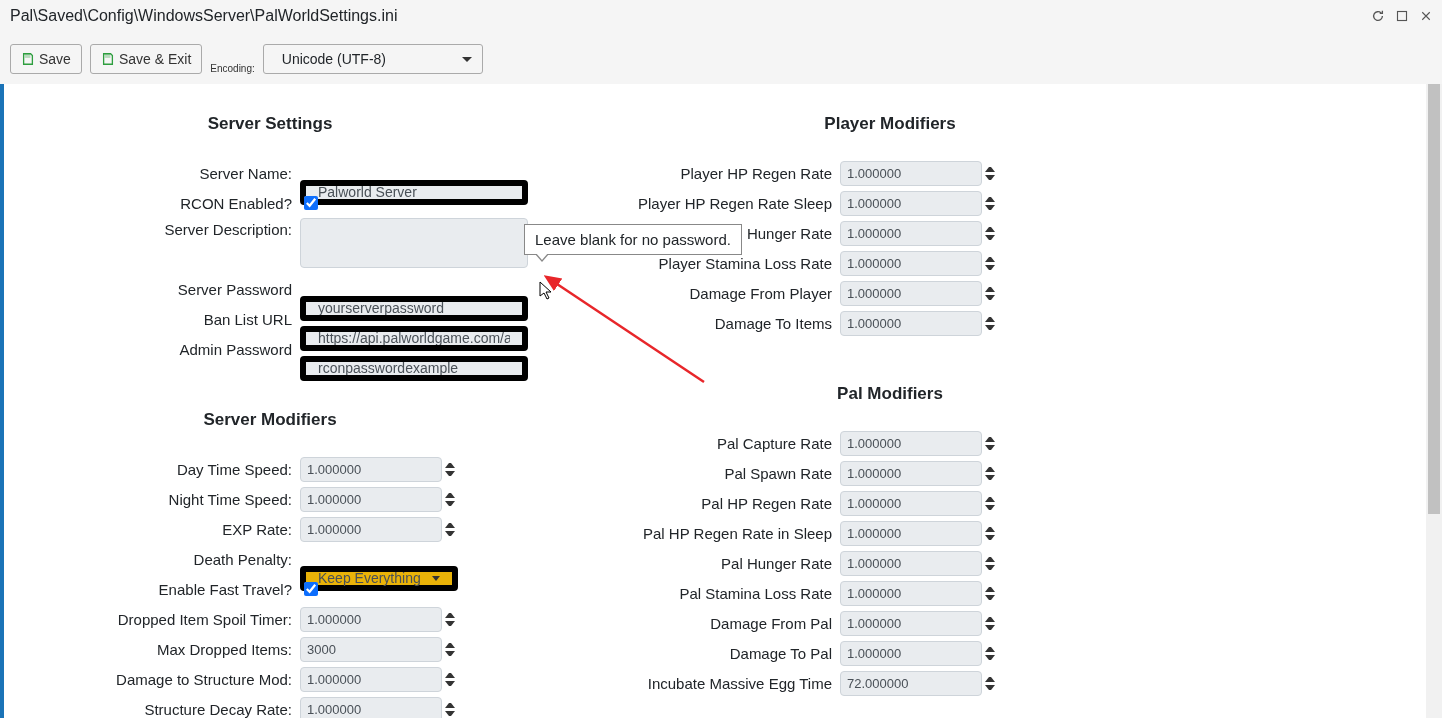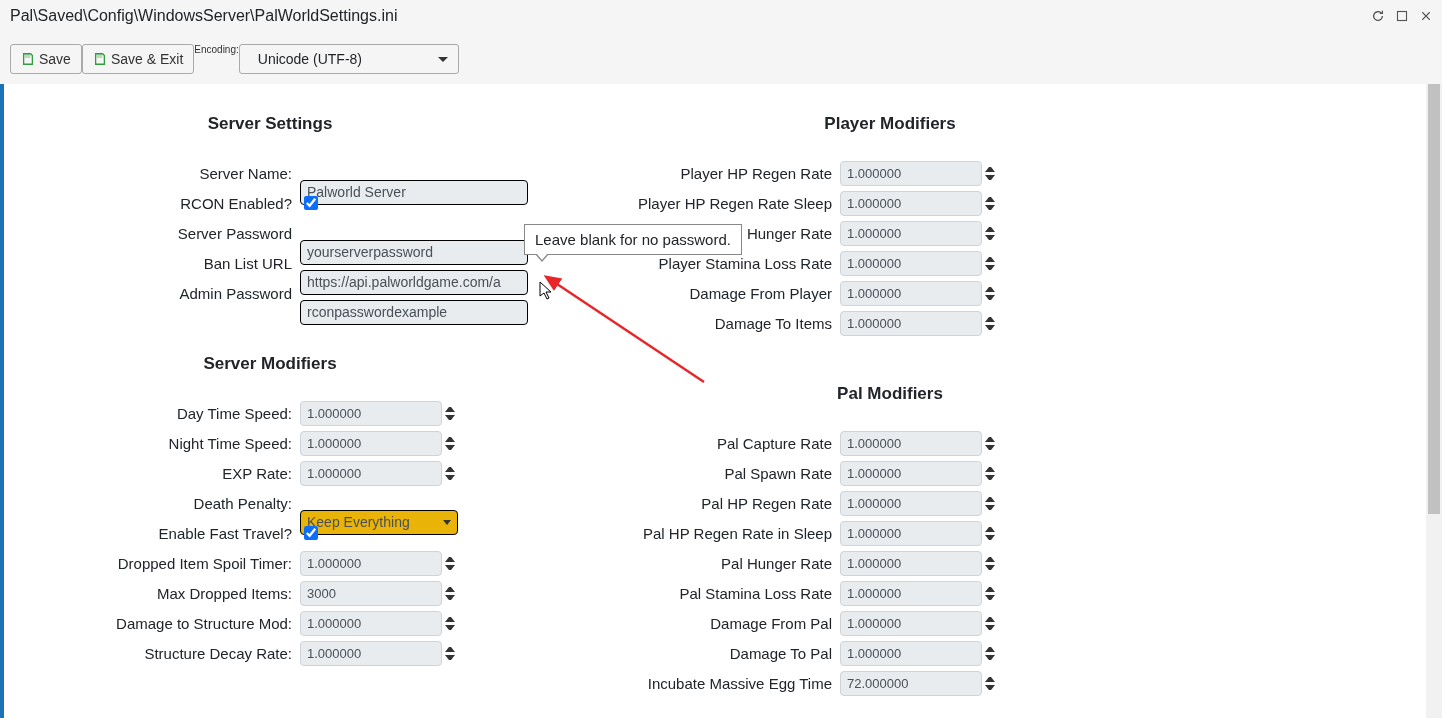--- a/index.html
+++ b/index.html
@@ -3,40 +3,40 @@
 <meta charset="utf-8">
 <style>
   * { box-sizing: border-box; }
   html, body { margin: 0; padding: 0; font-family: "Segoe UI", Arial, sans-serif; font-size: 14px; color: #212529; background: #fff; }
   .app { width: 1442px; height: 718px; position: relative; background: #f5f5f5; }
   .window-bar { height: 32px; display: flex; align-items: center; padding: 8px 8px; background: #f5f5f5; }
   .window-bar .title { font-size: 16px; color: #212529; flex: 1; padding-left: 2px; }
   .window-controls { display: flex; gap: 8px; align-items: center; }
   .wc-btn { width: 16px; height: 16px; display: flex; align-items: center; justify-content: center; color: #555; cursor: pointer; }
   .top-inner { padding: 6px 6px; background: #f5f5f5; }
-  .toolbar { display: flex; align-items: flex-start; padding: 6px 4px 10px 4px; background: #f5f5f5; }
+  .toolbar { display: flex; align-items: flex-end; gap: 8px; padding: 6px 4px 10px 4px; background: #f5f5f5; }
   .tbtn { display: inline-flex; align-items: center; gap: 4px; height: 30px; padding: 0 10px; background: #f5f5f5; border: 1px solid #aaa; border-radius: 3px; font-size: 14px; cursor: pointer; color: #333; }
   .tbtn .ticon { width: 14px; height: 14px; display: inline-flex; }
   .enc-label { font-size: 10px; color: #333; }
   .enc-select { height: 30px; width: 220px; border: 1px solid #aaa; border-radius: 3px; background: #f5f5f5; display: flex; align-items: center; justify-content: space-between; padding: 0 10px 0 18px; cursor: pointer; }
   .enc-select .caret { border-left: 5px solid transparent; border-right: 5px solid transparent; border-top: 5px solid #333; }
   .content-scroll { position: absolute; top: 84px; left: 0; right: 16px; bottom: 0; overflow: hidden; background: #fff; }
   .left-edge { position: absolute; top: 84px; left: 0; width: 4px; height: 634px; background: #1a73b7; z-index: 5; }
   .scrollbar-track { position: absolute; top: 84px; right: 0; width: 16px; bottom: 0; background: #f1f1f1; }
   .scrollbar-thumb { position: absolute; top: 0; left: 2px; width: 12px; height: 430px; background: #c1c1c1; border-radius: 0; }
   .sections { display: flex; padding-top: 30px; }
   .col { width: 540px; }
   .col-left { margin-left: 0; }
   .col-right { margin-left: 80px; }
   .section-title { font-size: 17px; font-weight: 700; text-align: center; margin-bottom: 24px; }
   .row { display: flex; align-items: center; height: 30px; margin-bottom: 0; }
   .row.tall { height: 56px; align-items: flex-start; }
   .label { width: 300px; text-align: right; padding-right: 8px; font-size: 15px; color: #212529; }
   .ctrl { width: 228px; display: flex; align-items: center; }
-  .text-input, .select-ctrl { height: 25px; width: 228px; border: 1px solid #000000; border-radius: 4px; background: #e9ecef; padding: 0 6px; font-size: 14px; color: #495057; margin-top: 38px; }
+  .text-input, .select-ctrl { height: 25px; width: 228px; border: 6px solid #000000; border-radius: 4px; background: #e9ecef; padding: 0 12px; font-size: 14px; color: #495057; margin-top: 38px; }
   .text-input { background: #e9ecef; }
   .textarea { height: 50px; width: 228px; border: 1px solid #ced4da; border-radius: 4px; background: #e9ecef; padding: 4px 6px; font-size: 14px; resize: none; }
   .spin-wrap { display: flex; align-items: stretch; width: 158px; }
   .spin-input { height: 25px; width: 142px; border: 1px solid #ced4da; border-radius: 4px; background: #e9ecef; padding: 0 6px; font-size: 13px; color: #495057; }
   .spin-btns { display: flex; flex-direction: column; margin-left: 3px; justify-content: center; }
   .spin-btns .sb { width: 10px; height: 9px; display: flex; align-items: center; justify-content: center; cursor: pointer; }
   .spin-btns .up { border-left: 4px solid transparent; border-right: 4px solid transparent; border-bottom: 5px solid #333; margin-bottom: 3px; }
   .spin-btns .down { border-left: 4px solid transparent; border-right: 4px solid transparent; border-top: 5px solid #333; }
   .cb { width: 14px; height: 14px; accent-color: #0d6efd; }
   .select-ctrl { display: flex; align-items: center; justify-content: space-between; background: #eab308; cursor: pointer; }
@@ -138,20 +138,26 @@
             </div>
         </div>
 
         <div class="row">
           <div class="label">RCON Enabled?</div>
           <div class="ctrl">
               <input type="checkbox" class="cb" checked="" style="">
             </div>
         </div>
 
+        <div class="row tall">
+          <div class="label" style="padding-top:3px">Server Description:</div>
+          <div class="ctrl">
+              <textarea class="textarea" style=""></textarea>
+            </div>
+        </div>
 
         <div class="row">
           <div class="label">Server Password</div>
           <div class="ctrl">
               <input class="text-input" value="yourserverpassword" style="">
             </div>
         </div>
 
         <div class="row">
           <div class="label">Ban List URL</div>

